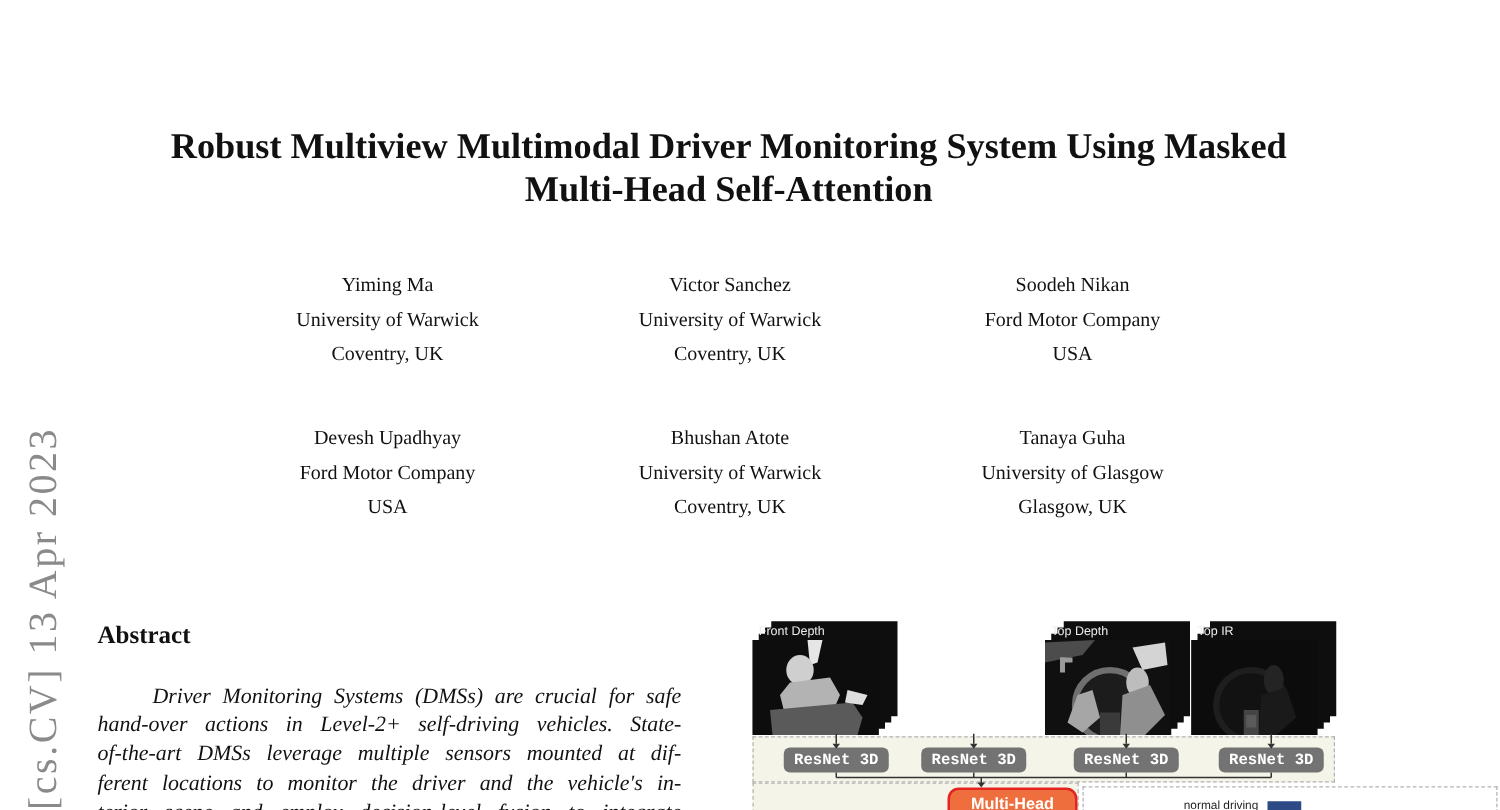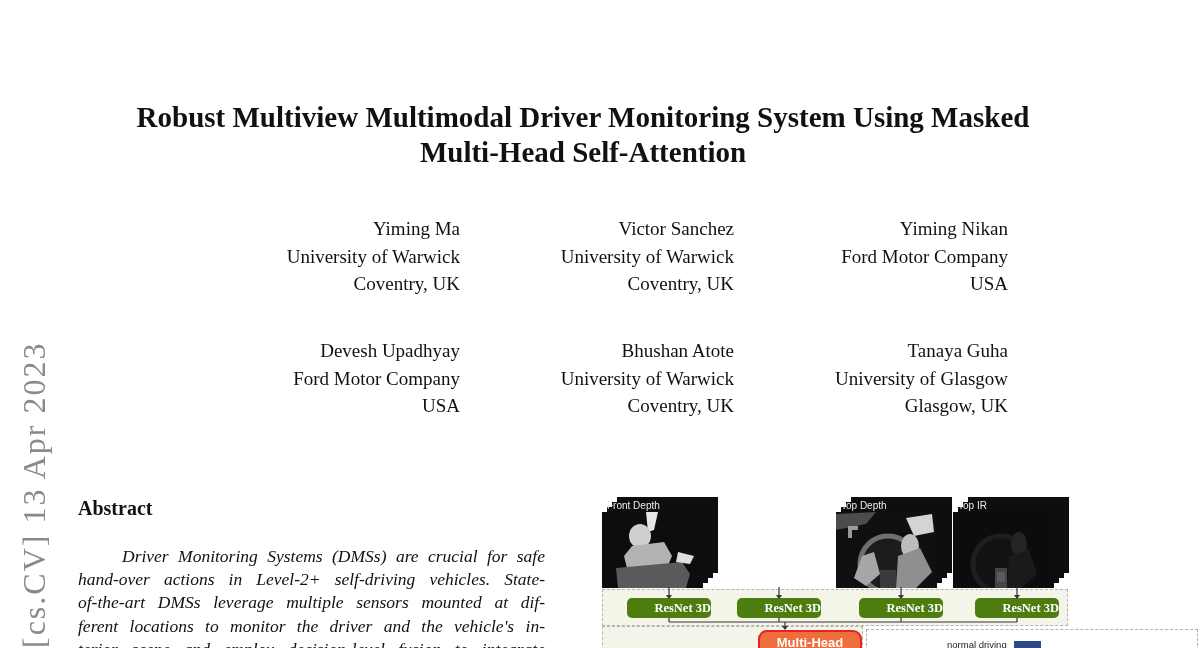--- a/index.html
+++ b/index.html
@@ -37,22 +37,22 @@
   .title-line {
     font-weight: bold;
     font-size: 29px;
     line-height: 35px;
   }
 
   
   .author-cell {
     position: absolute;
     width: 300px;
-    text-align: right;
-    font-size: 19px;
+    text-align: center;
+    font-size: 16px;
     line-height: 27.5px;
   }
   .row1 { top: 215px; }
   .row2 { top: 337px; }
   .col1 { left: 160px; }
   .col2 { left: 434px; }
   .col3 { left: 708px; }
 
   
   .abstract-heading {
@@ -159,27 +159,27 @@
     width: 27px;
     height: 10px;
     background: #2d4a87;
   }
 
   .resnet-box {
     position: absolute;
     top: 598px;
     width: 84px;
     height: 20px;
-    background: #4d7c0f;
+    background: #737373;
     border-radius: 5px;
     color: #ffffff;
-    font-family: Liberation Serif, serif;
+    font-family: Liberation Mono, monospace;
     font-size: 12.5px;
     font-weight: bold;
-    text-align: right;
+    text-align: center;
     line-height: 20px;
     z-index: 4;
   }
   .r1 { left: 627px; }
   .r2 { left: 737px; }
   .r3 { left: 859px; }
   .r4 { left: 975px; }
 
   .multihead-box {
     position: absolute;
@@ -223,21 +223,21 @@
   <div>Yiming Ma</div>
   <div>University of Warwick</div>
   <div>Coventry, UK</div>
 </div>
 <div class="author-cell row1 col2">
   <div>Victor Sanchez</div>
   <div>University of Warwick</div>
   <div>Coventry, UK</div>
 </div>
 <div class="author-cell row1 col3">
-  <div>Yiming Nikan</div>
+  <div>Soodeh Nikan</div>
   <div>Ford Motor Company</div>
   <div>USA</div>
 </div>
 <div class="author-cell row2 col1">
   <div>Devesh Upadhyay</div>
   <div>Ford Motor Company</div>
   <div>USA</div>
 </div>
 <div class="author-cell row2 col2">
   <div>Bhushan Atote</div>

